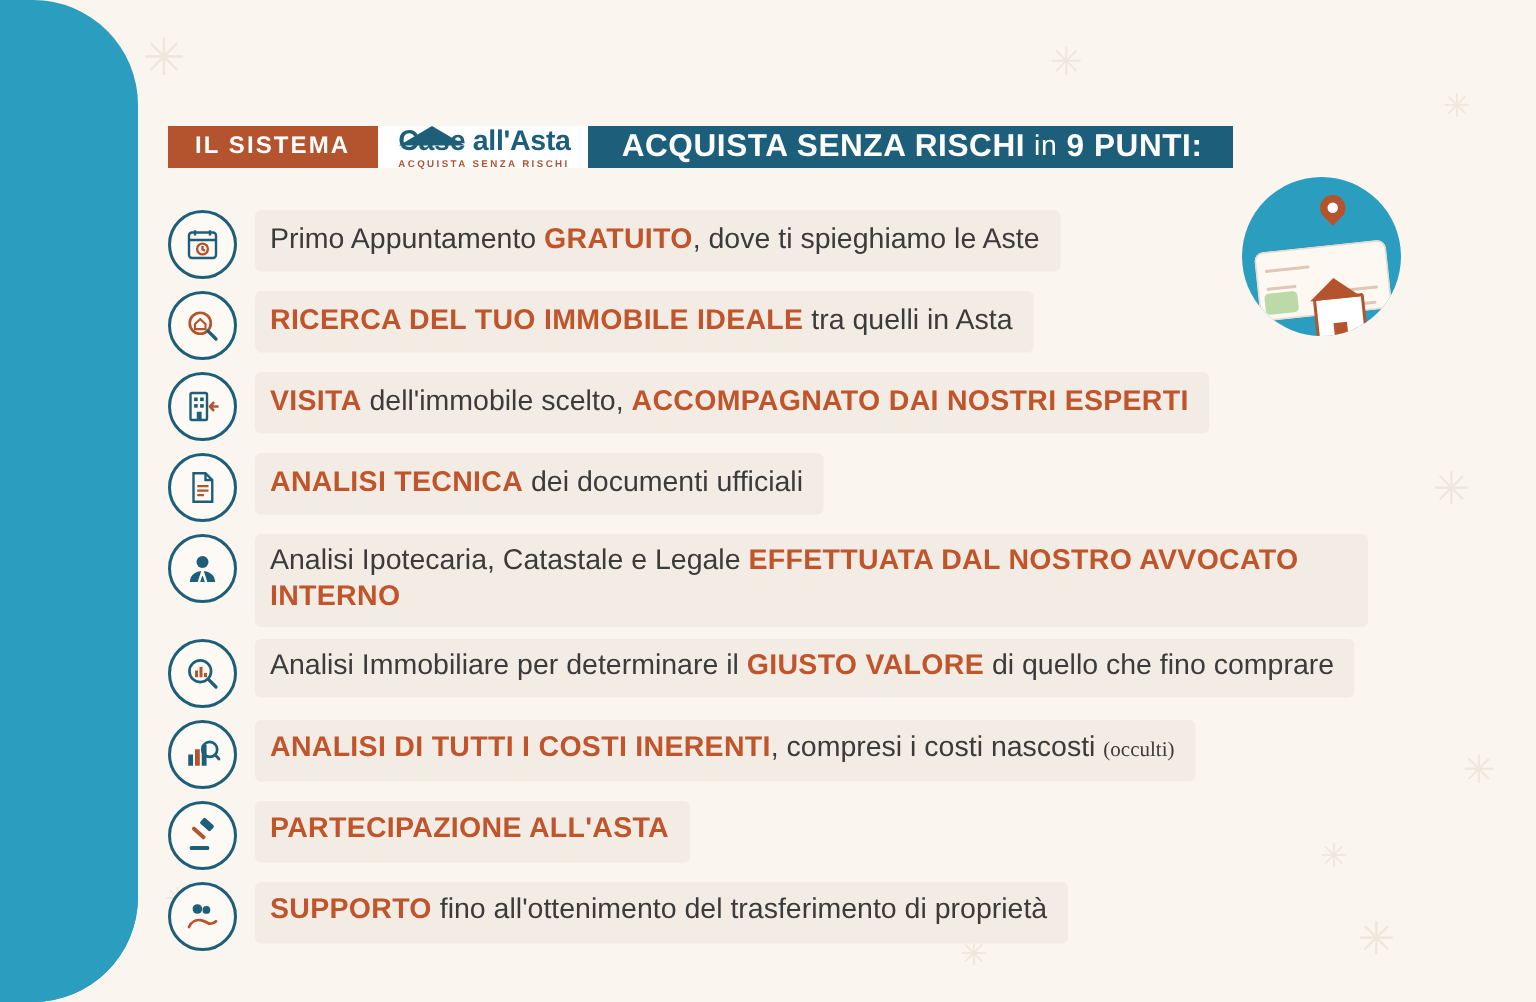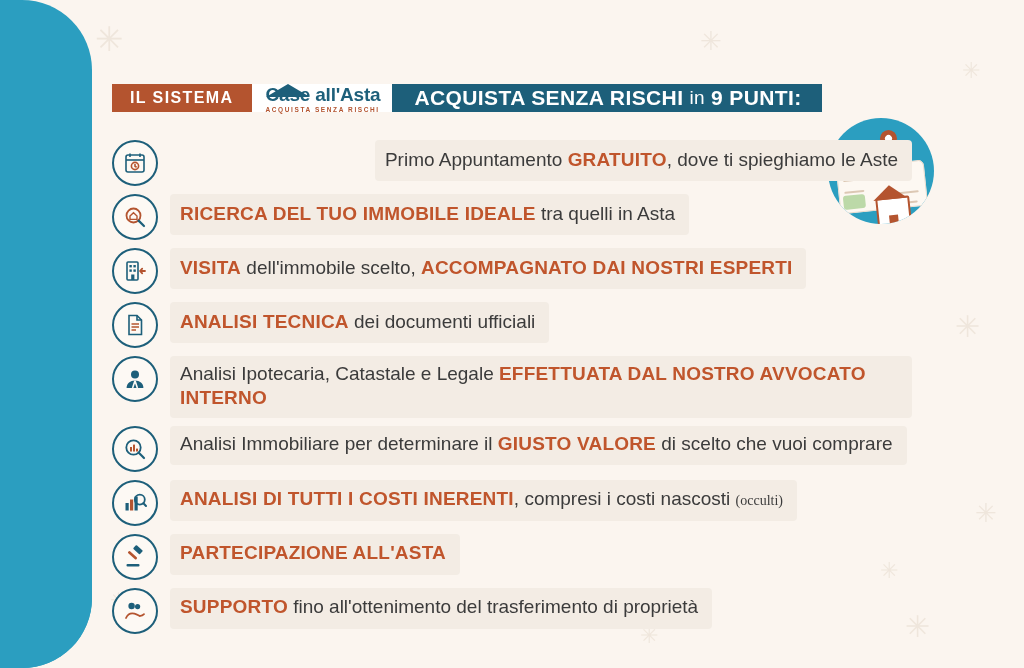--- a/index.html
+++ b/index.html
@@ -249,21 +249,21 @@
     color: #c0552c;
     font-weight: bold;
     letter-spacing: 0.2px;
   }
   .step-text .small {
     font-size: 14px;
     color: #3b3b3b;
     font-family: Liberation Serif, serif;
   }
   
-  .step.r1 { margin-top: 0; justify-content: space-between; }
+  .step.r1 { margin-top: 0; }
   .step.r5 .step-text-wrap,
   .step.r6 .step-text-wrap { padding-top: 6px; padding-bottom: 7px; }
 </style>
 </head>
 <body>
 
 <div class="bg-cream"></div>
 <div class="bg-teal-panel"></div>
 <div class="bg-teal-panel lower"></div>
 
@@ -380,21 +380,21 @@
       <div class="step-icon">
         <svg width="24" height="24" viewBox="0 0 24 24">
           <circle cx="10.5" cy="10.5" r="7.2" stroke="#1d5f7a" fill="none" stroke-width="1.8"></circle>
           <path d="M15.8 15.8 L21 21" stroke="#1d5f7a" fill="none" stroke-width="2.2" stroke-linecap="round"></path>
           <rect x="7" y="10" width="2" height="4.5" fill="#b4542f"></rect>
           <rect x="10" y="7.6" width="2" height="6.9" fill="#b4542f"></rect>
           <rect x="13" y="11.6" width="2" height="2.9" fill="#b4542f"></rect>
         </svg>
       </div>
       <div class="step-text-wrap">
-        <div class="step-text"><span>Analisi Immobiliare per determinare il </span><span class="hl">GIUSTO VALORE</span><span> di scelto che vuoi comprare</span></div>
+        <div class="step-text"><span>Analisi Immobiliare per determinare il </span><span class="hl">GIUSTO VALORE</span><span> di quello che fino comprare</span></div>
       </div>
     </div>
     <div class="step r7">
       <div class="step-icon">
         <svg width="24" height="24" viewBox="0 0 24 24">
           <rect x="2.5" y="12" width="3.2" height="7.5" fill="#1d5f7a"></rect>
           <rect x="7" y="8.5" width="3.2" height="11" fill="#b4542f"></rect>
           <rect x="11.5" y="5.5" width="3.2" height="14" fill="#1d5f7a"></rect>
           <circle cx="16.8" cy="8.6" r="5" stroke="#1d5f7a" fill="none" stroke-width="1.8"></circle>
           <path d="M20.4 12.2 L23 15" stroke="#1d5f7a" fill="none" stroke-width="2" stroke-linecap="round"></path>

